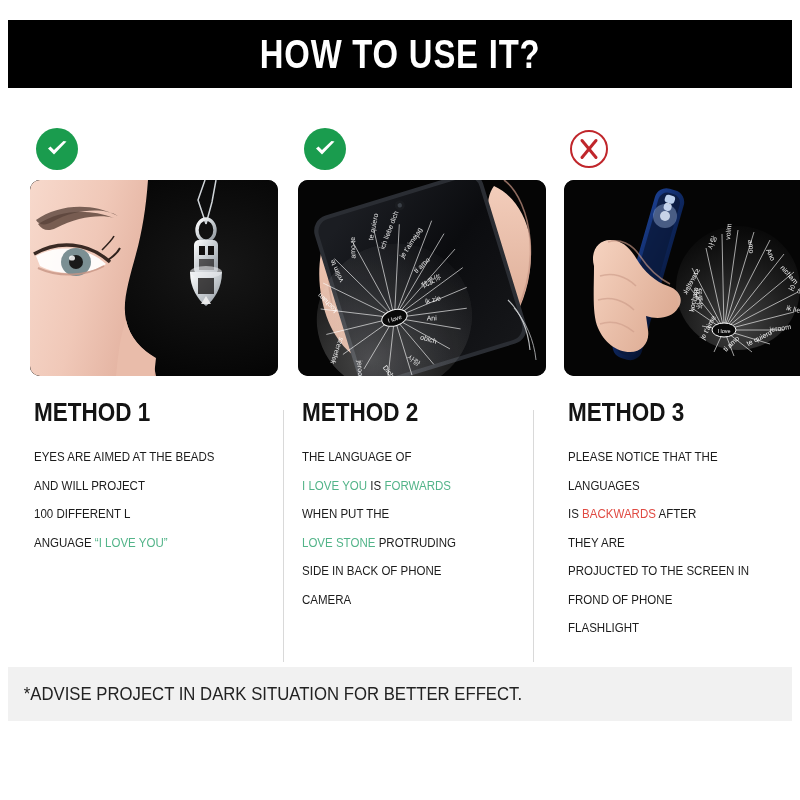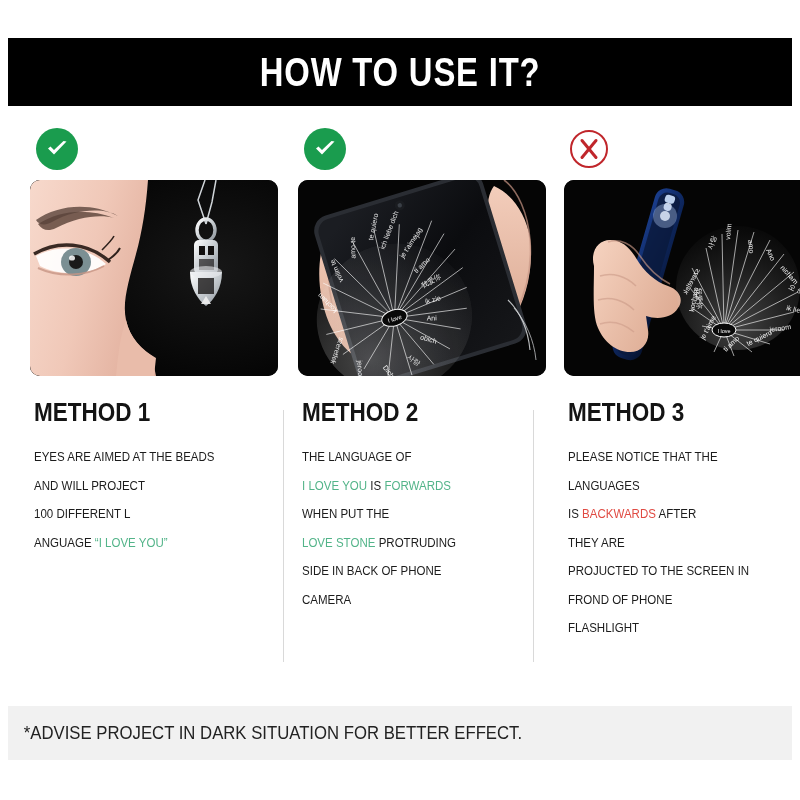--- a/index.html
+++ b/index.html
@@ -6,21 +6,21 @@
   html, body {
     width:800px; height:800px;
     background:#ffffff;
     font-family:"Liberation Sans", sans-serif;
     overflow:hidden;
   }
   #page { position:relative; width:800px; height:800px; background:#fff; }
 
   
   .header-banner{
-    position:absolute; left:8px; top:38px; width:784px; height:68px;
+    position:absolute; left:8px; top:20px; width:784px; height:68px;
     background:#000000;
     display:flex; align-items:center; justify-content:center;
   }
   .header-title{
     color:#ffffff;
     font-size:40px;
     font-weight:700;
     letter-spacing:1px;
     transform:scaleX(.82);
     transform-origin:center;
@@ -78,21 +78,21 @@
   
   .divider{
     position:absolute; top:410px; width:1px; height:252px;
     background:#d9d9d9;
   }
   .divider-1{ left:283px; }
   .divider-2{ left:533px; }
 
   
   .footer-band{
-    position:absolute; left:8px; top:706px; width:784px; height:54px;
+    position:absolute; left:8px; top:667px; width:784px; height:54px;
     background:#f1f1f1;
     display:flex; align-items:center;
   }
   .footer-text{
     padding-left:18px; font-size:19px; color:#222222; font-weight:400;
     transform:scaleX(.88); transform-origin:left center; white-space:nowrap;
   }
 </style>
 </head>
 <body>

